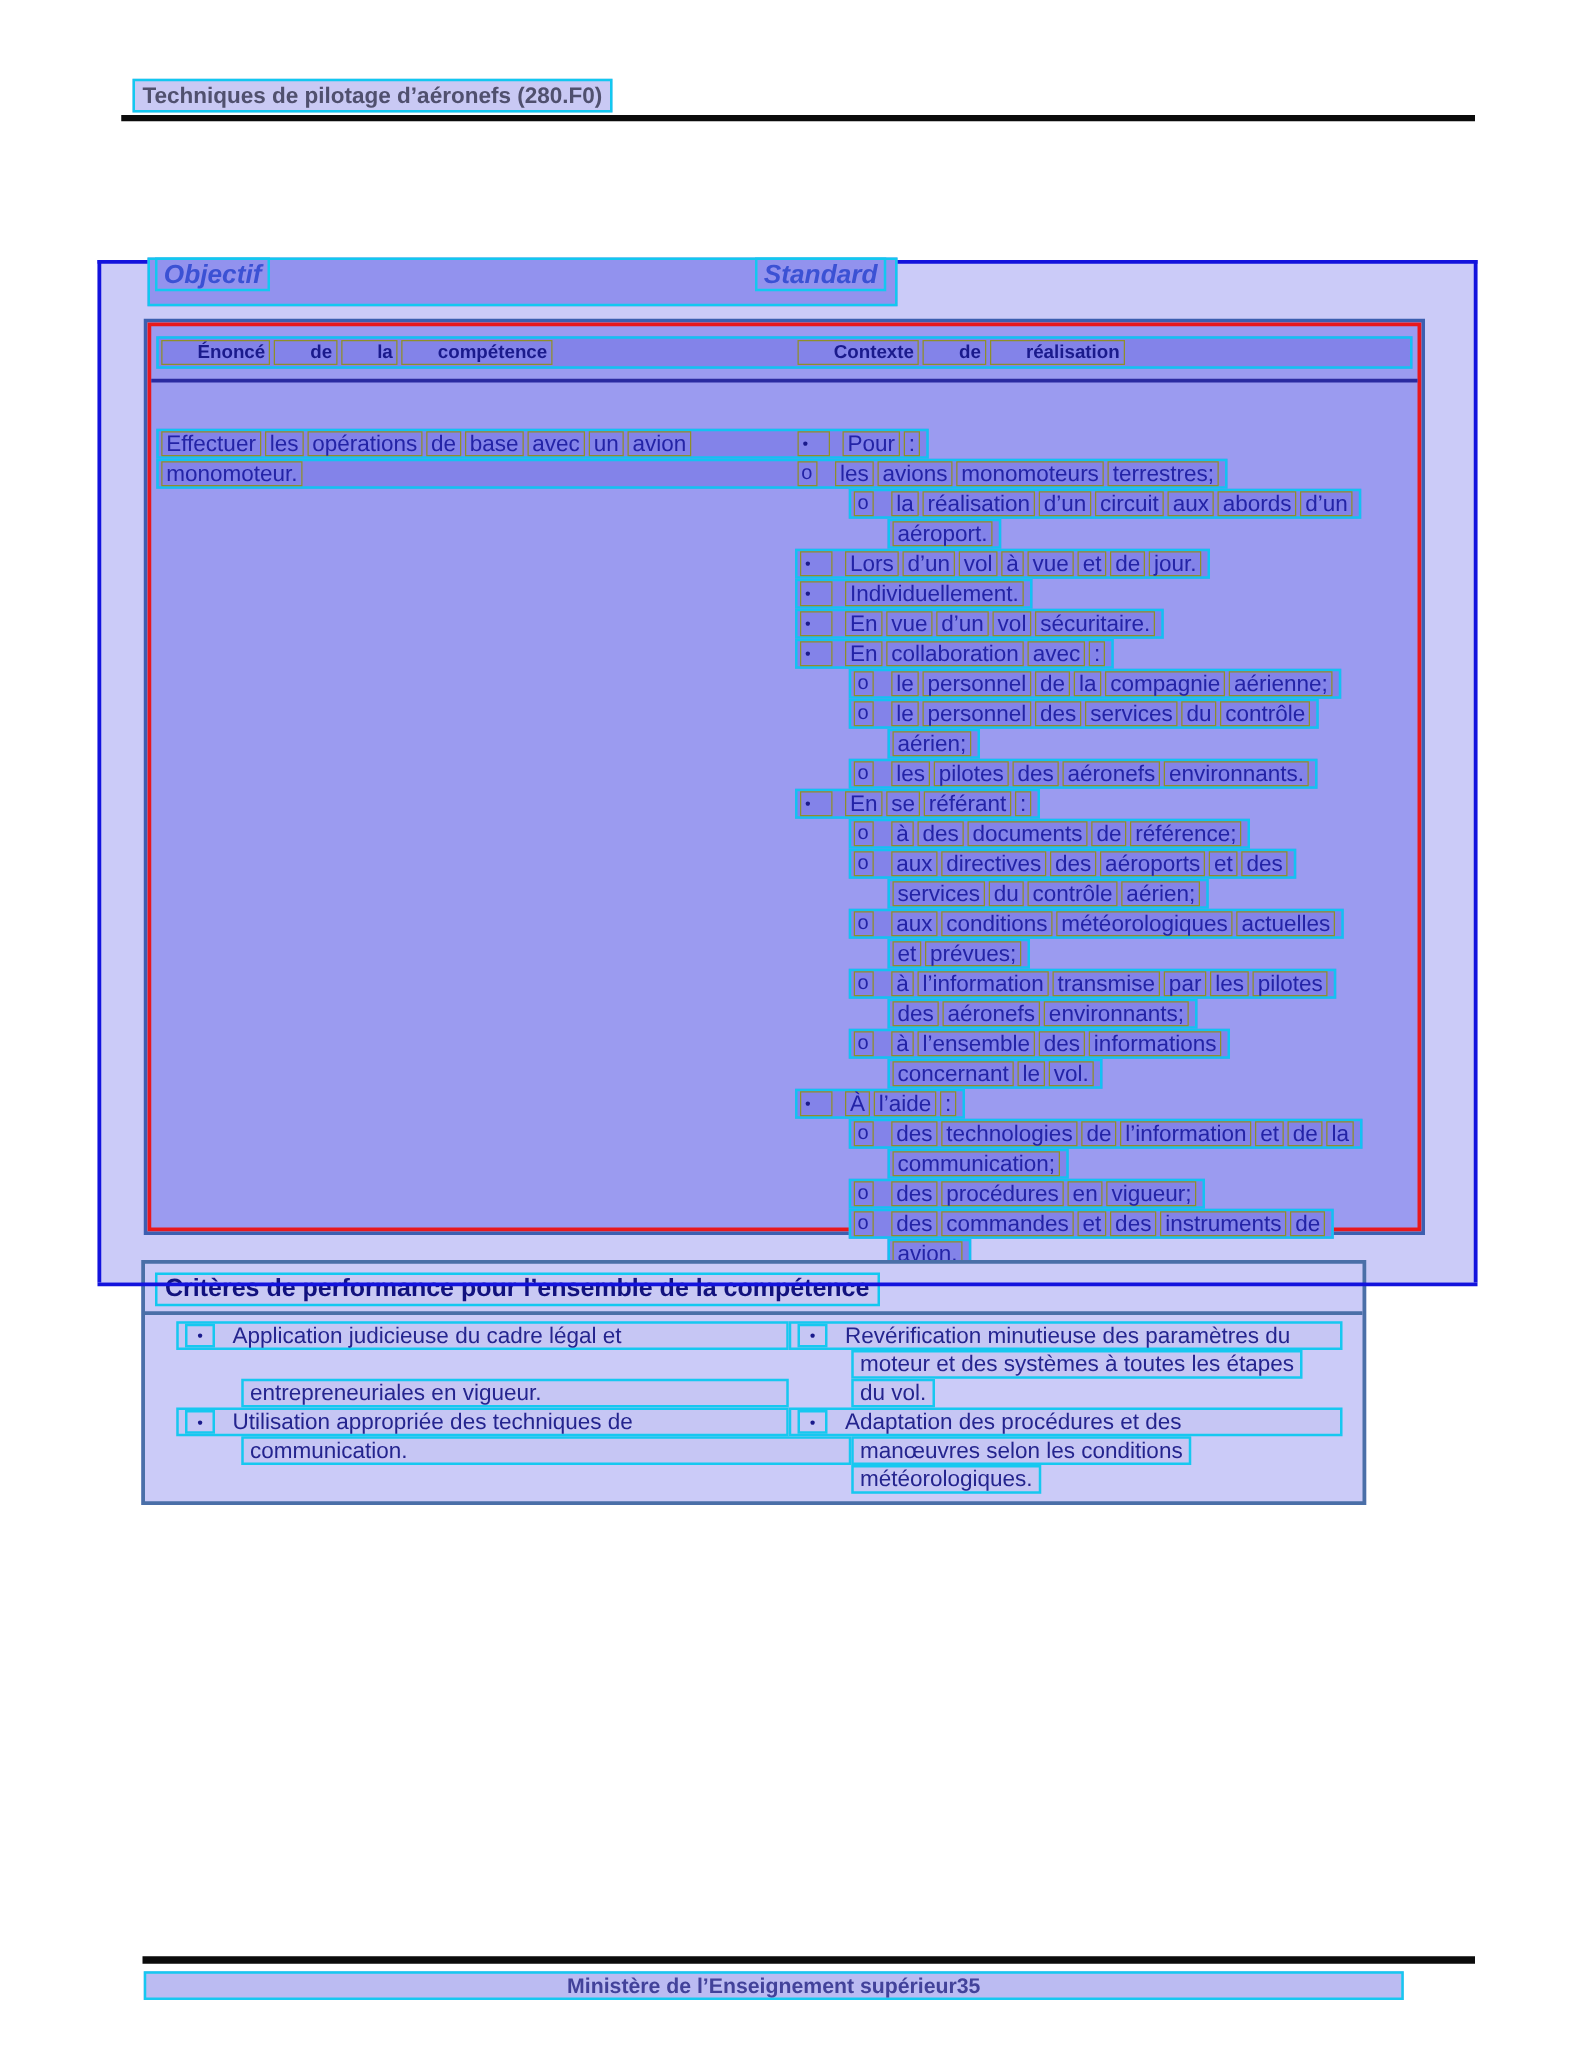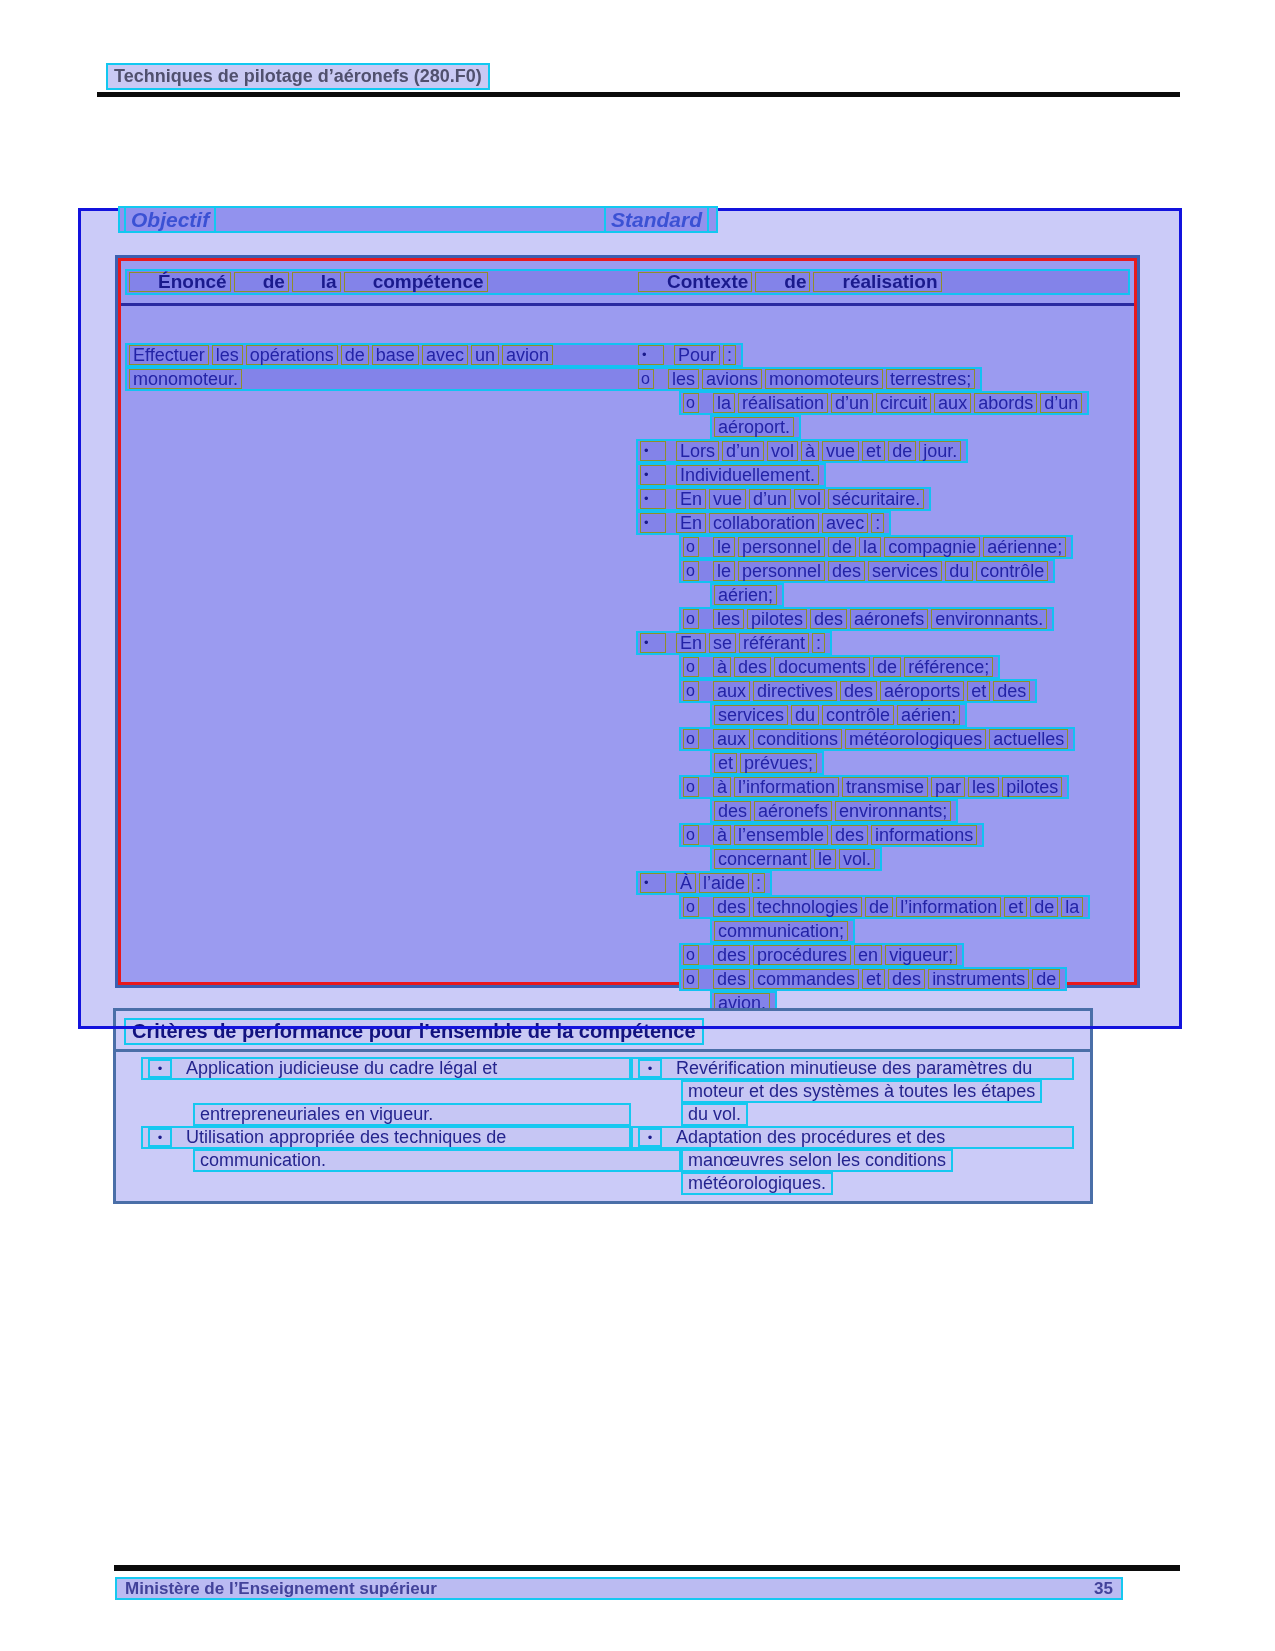--- a/index.html
+++ b/index.html
@@ -19,34 +19,34 @@
   .code-band{position:absolute;right:10px;top:16px;width:128px;height:22px;box-sizing:border-box;
              border:2px solid #1ee0f8;background:#4476b2;display:flex;align-items:center;
              justify-content:space-between;padding:0 5px;font-size:16px;color:#ccccec;}
 
   
   .outer-box{position:absolute;left:78px;top:208px;width:1104px;height:818px;box-sizing:border-box;
              background:#cbcbf8;border:3px solid #1313dd;border-bottom:none;}
   .overlay-line{position:absolute;left:78px;top:1026px;width:1104px;height:3px;background:#1313dd;z-index:30;}
 
   
-  .obj-band{position:absolute;left:118px;top:206px;width:600px;height:27px;z-index:5;
+  .obj-band{position:absolute;left:118px;top:206px;width:600px;height:39px;z-index:5;
             box-sizing:border-box;background:#9292ee;border:2px solid #12c8f0;}
   .ow{position:absolute;top:-2px;display:inline-block;box-sizing:border-box;border:2px solid #12c8f0;
       padding:0 5px;height:27px;line-height:23px;font-size:21px;font-style:italic;font-weight:bold;color:#3b51d4;}
   .ow.objectif{left:4px;} .ow.standard{left:484px;}
 
   
   .table-wrap{position:absolute;left:115px;top:255px;width:1025px;height:733px;box-sizing:border-box;
               border:3px solid #3c5fb0;z-index:2;}
   .table-red{position:absolute;inset:0;box-sizing:border-box;border:3px solid #e8181c;background:#9b9bf0;}
   .t-header-band{position:absolute;left:4px;top:8px;width:1005px;height:26px;box-sizing:border-box;
                  background:#8383e9;border:2px solid #12c2f2;display:flex;align-items:center;
                  padding:0 2px;white-space:nowrap;}
-  .t-header-band .w{font-weight:bold;color:#1a1a8c;font-size:19px;padding-left:28px;}
+  .t-header-band .w{font-weight:bold;color:#1a1a8c;font-size:15px;padding-left:28px;}
   .t-sep{position:absolute;left:0;top:42px;width:1013px;height:3px;background:#2a2aa0;}
   .t-body{position:absolute;left:0;top:50px;width:1013px;margin-top:32px;}
   .t-row{position:relative;height:24px;}
   .seg{position:absolute;top:0;height:24px;box-sizing:border-box;display:flex;align-items:center;
        background:#8383e9;border:2px solid #12c2f2;padding:0 2px;white-space:nowrap;}
   .leftcell{display:inline-block;width:509px;white-space:nowrap;}
   .w{display:inline-block;box-sizing:border-box;border:1px solid #8f8f28;padding:0 3px;margin-right:3px;
      font-size:18px;line-height:18px;color:#2323a6;}
   .w.mk1{width:26px;font-size:13px;margin-right:10px;color:#1a1a8c;}
   .w.mk2{width:16px;font-size:16px;margin-right:14px;padding:0 2px;}
@@ -61,21 +61,21 @@
   .cl{position:absolute;height:23px;box-sizing:border-box;display:flex;align-items:center;
       background:#c6c6f4;border:2px solid #16c8f0;padding:0 5px;white-space:nowrap;
       font-size:18px;color:#24248e;}
   .cb{display:inline-block;box-sizing:border-box;border:2px solid #16c8f0;width:24px;height:19px;
       line-height:15px;text-align:center;font-size:13px;color:#1a1a8c;margin-right:14px;}
 
   
   .rule-bottom{position:absolute;left:114px;top:1565px;width:1066px;height:6px;background:#0b0b0b;}
   .footer-band{position:absolute;left:115px;top:1577px;width:1008px;height:23px;box-sizing:border-box;
                background:#bbbbf2;border:2px solid #16c8f0;display:flex;align-items:center;
-               justify-content:space-between;padding:0 8px;font-size:17px;font-weight:bold;color:#42429a;}
+               justify-content:center;padding:0 8px;font-size:17px;font-weight:bold;color:#42429a;}
 </style>
 </head>
 <body>
 
 <div class="page">
 
   <div class="doc-header hl">
     <span>Techniques de pilotage d’aéronefs (280.F0)</span>
   </div>
   <div class="rule-top"></div>

